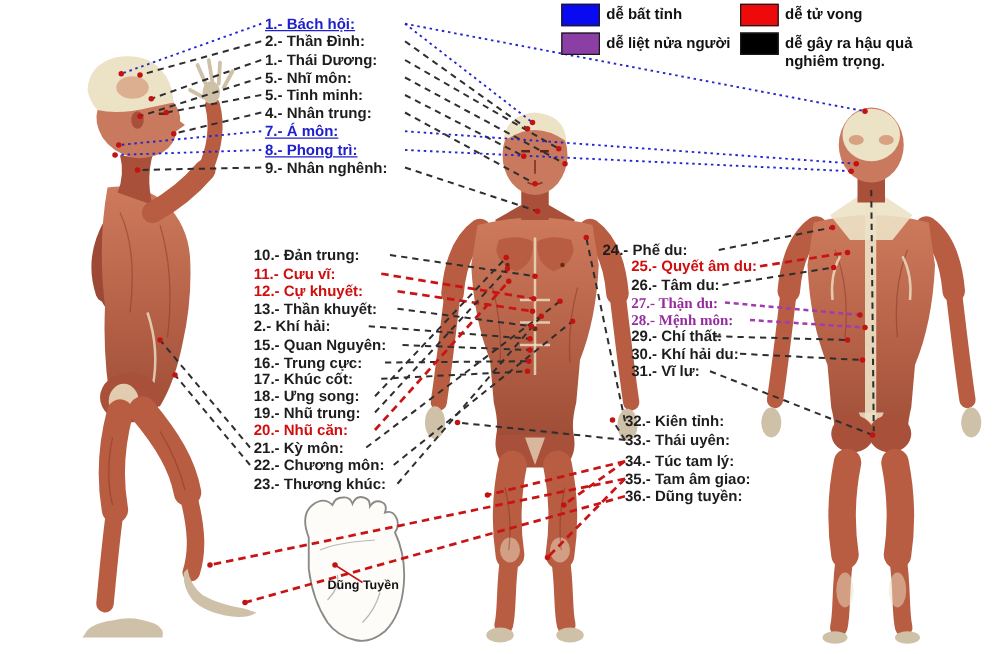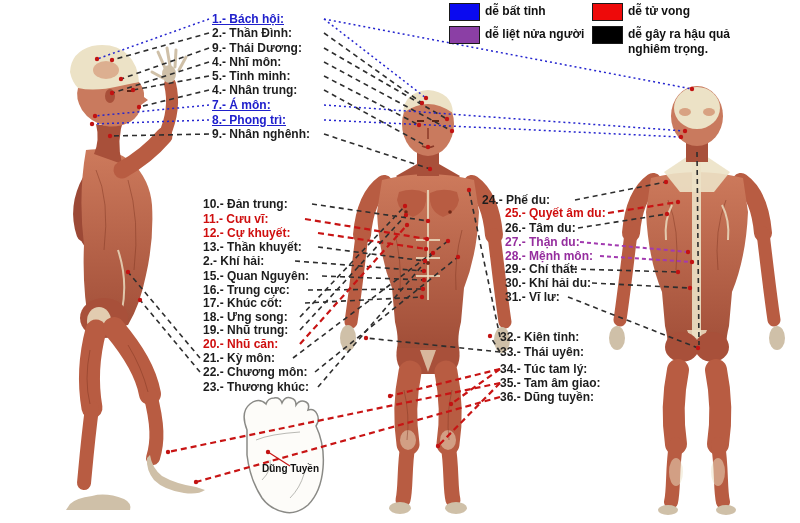--- a/index.html
+++ b/index.html
@@ -3,21 +3,21 @@
 <meta charset="utf-8">
 <style>
   html,body{margin:0;padding:0;background:#fff;}
   #stage{position:relative;width:800px;height:523px;background:#fff;overflow:hidden;
          font-family:"Liberation Sans",sans-serif;}
   #scene{position:absolute;left:0;top:0;}
   .lbl{position:absolute;font:700 12px "Liberation Sans",sans-serif;color:#1d1d1d;
        white-space:nowrap;line-height:14px;}
   .lbl.blue{color:#2020cc;text-decoration:underline;}
   .lbl.red{color:#cf0e0e;}
-  .lbl.purple{color:#952d9e;}
+  .lbl.purple{color:#952d9e;font-family:Liberation Serif, serif;}
   .swatch{position:absolute;width:29px;height:16px;border:1px solid #1a1a1a;}
   .legend-text{position:absolute;font:700 12px "Liberation Sans",sans-serif;color:#111;
        white-space:nowrap;line-height:15px;}
   .legend-text.wrap{white-space:normal;width:138px;}
   .foot-lbl{position:absolute;font:700 10px "Liberation Sans",sans-serif;color:#111;
        white-space:nowrap;}
   
   .ln-k{stroke:#2e2e2e;stroke-width:1.6;stroke-dasharray:5 4;fill:none;}
   .ln-b{stroke:#2525cf;stroke-width:1.5;stroke-dasharray:2 3;fill:none;}
   .ln-r{stroke:#c81414;stroke-width:2.2;stroke-dasharray:6 4;fill:none;}
@@ -286,22 +286,22 @@
     <div class="legend-text" style="left:485px;top:27px">dễ liệt nửa người</div>
     <div class="swatch" style="left: 592px; top: 3px; background: rgb(238, 10, 10);"></div>
     <div class="legend-text" style="left:628px;top:4px">dễ tử vong</div>
     <div class="swatch" style="left: 592px; top: 26px; background: rgb(0, 0, 0);"></div>
     <div class="legend-text wrap" style="left:628px;top:27px">dễ gây ra hậu quả nghiêm trọng.</div>
   </div>
 
   <div>
     <div class="lbl blue" style="left:212px;top:12px">1.- Bách hội:</div>
     <div class="lbl" style="left:212px;top:26px">2.- Thần Đình:</div>
-    <div class="lbl" style="left:212px;top:41px">9.- Thái Dương:</div>
-    <div class="lbl" style="left:212px;top:55px">4.- Nhĩ môn:</div>
+    <div class="lbl" style="left:212px;top:41px">1.- Thái Dương:</div>
+    <div class="lbl" style="left:212px;top:55px">5.- Nhĩ môn:</div>
     <div class="lbl" style="left:212px;top:69px">5.- Tinh minh:</div>
     <div class="lbl" style="left:212px;top:83px">4.- Nhân trung:</div>
     <div class="lbl blue" style="left:212px;top:98px">7.- Á môn:</div>
     <div class="lbl blue" style="left:212px;top:113px">8.- Phong trì:</div>
     <div class="lbl" style="left:212px;top:127px">9.- Nhân nghênh:</div>
   </div>
 
   <div>
     <div class="lbl" style="left:203px;top:197px">10.- Đản trung:</div>
     <div class="lbl red" style="left:203px;top:212px">11.- Cưu vĩ:</div>

